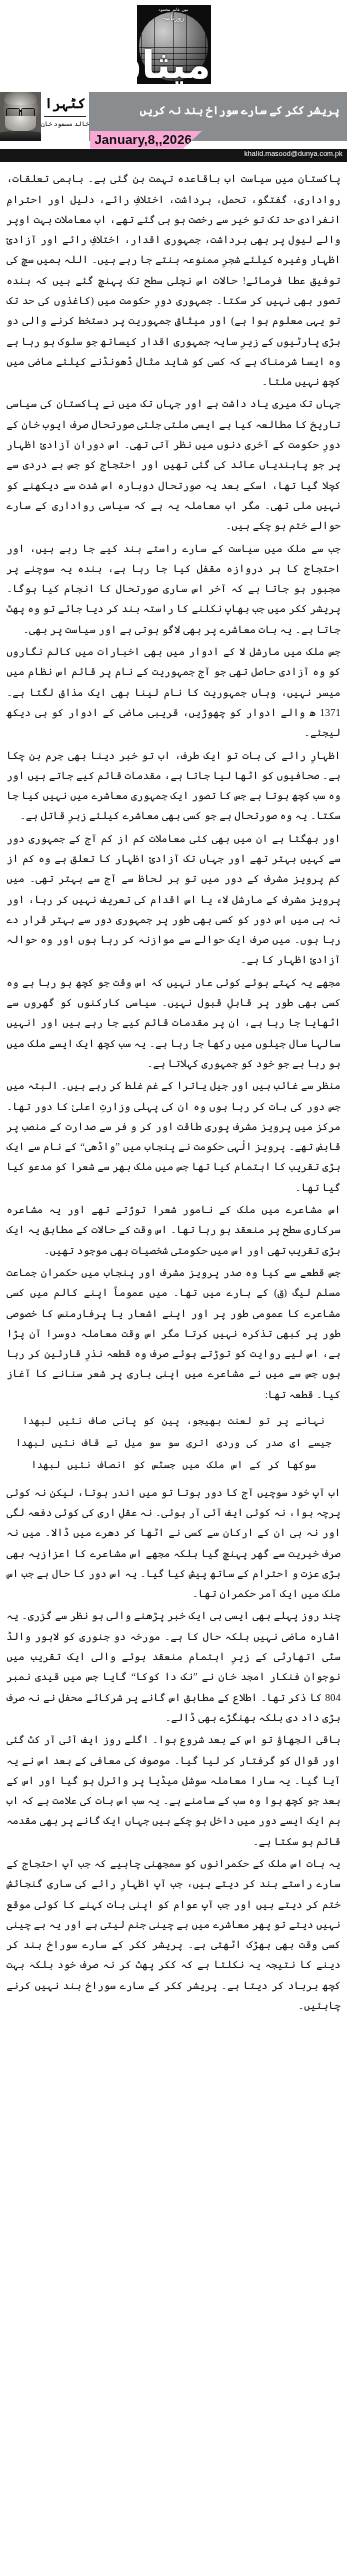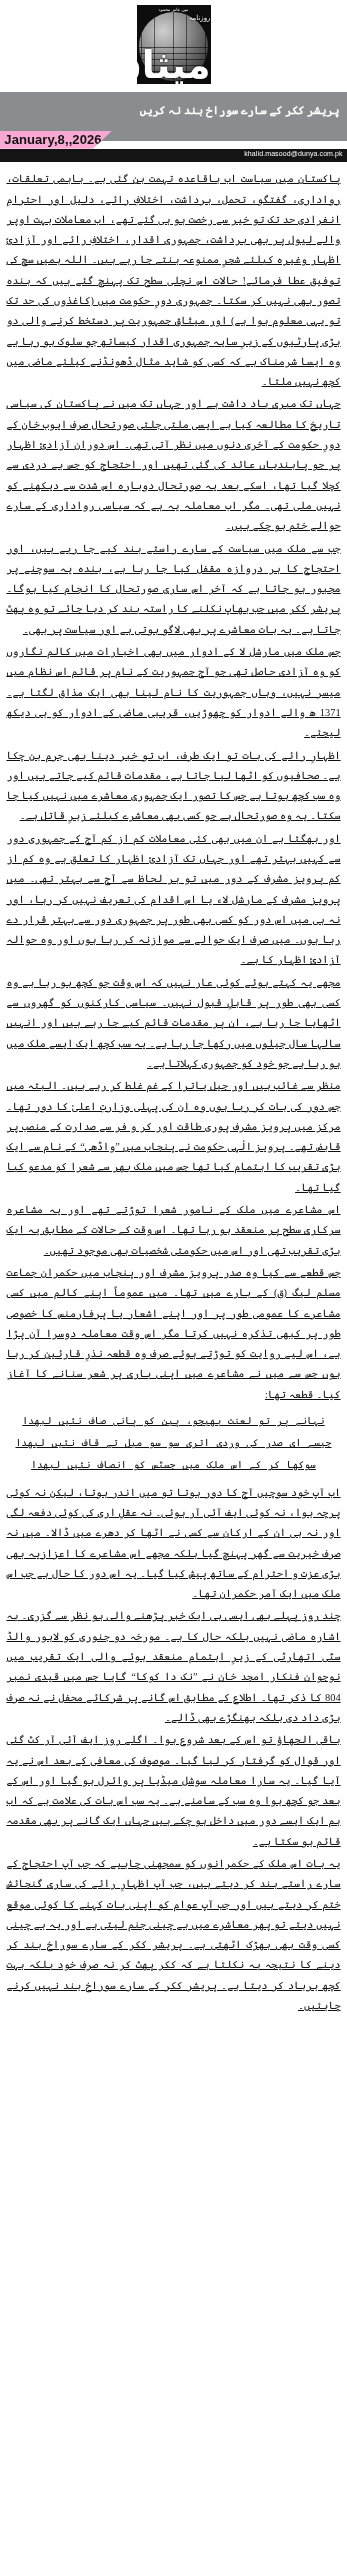--- a/index.html
+++ b/index.html
@@ -73,21 +73,21 @@
     font-family: "DejaVu Sans", sans-serif;
     font-weight: 700;
     text-shadow: 0 0 2.1px rgba(0,0,0,.85);
     letter-spacing: -1.1px;
   }
   .logo-sub {
     position: absolute;
     top: 8.5px;
     left: 0;
     right: 0;
-    text-align: right;
+    text-align: center;
     color: #ffffff;
     font-size: 7px;
     font-family: "DejaVu Sans", sans-serif;
     text-shadow: 0 0 1.6px rgba(0,0,0,.9);
   }
   .logo-tag {
     position: absolute;
     top: 2.1px;
     left: 0;
     right: 0;
@@ -247,21 +247,20 @@
     font-size: 7px;
     direction: ltr;
     letter-spacing: 0.1px;
   }
 
   
   .article {
     padding: 7.5px 6.4px 0 6.4px;
     box-sizing: border-box;
     width: 347px;
-    text-decoration: underline;
   }
   .para {
     direction: rtl;
     text-align: justify;
     text-align-last: right;
     font-family: "Liberation Serif", "DejaVu Serif", serif;
     font-size: 10.4px;
     line-height: 1.95;
     color: #161616;
     margin: 0 0 2.1px 0;
@@ -294,20 +293,38 @@
   </div>
 </div>
 
 <div class="title-band">
 
   <div class="headline-cell">
     <div class="headline">پریشر ککر کے سارے سوراخ بند نہ کریں</div>
     <div class="date-tab">January,8,,2026</div>
   </div>
 
+  <div class="byline-cell">
+    <div class="byline-texts">
+      <div class="column-title">کٹہرا</div>
+      <div class="byline-rule"></div>
+      <div class="author-name">خالد مسعود خان</div>
+    </div>
+    <div class="author-photo">
+      <div class="face"></div>
+      <div class="hair"></div>
+      <div class="glasses">
+        <i class="l"></i>
+        <b></b>
+        <i class="r"></i>
+      </div>
+      <div class="beard"></div>
+      <div class="shoulders"></div>
+    </div>
+  </div>
 </div>
 
 <div class="black-rule">
   <span class="email">khalid.masood@dunya.com.pk</span>
 </div>
 
 <div class="article">
 
   <p class="para">پاکستان میں سیاست اب باقاعدہ تہمت بن گئی ہے۔ باہمی تعلقات، رواداری، گفتگو، تحمل، برداشت، اختلافِ رائے، دلیل اور احترامِ انفرادی حد تک تو خیر سے رخصت ہو ہی گئے تھے، اب معاملات بہت اوپر والے لیول پر بھی برداشت، جمہوری اقدار، اختلافِ رائے اور آزادیٔ اظہار وغیرہ کیلئے شجرِ ممنوعہ بنتے جا رہے ہیں۔ اللہ ہمیں سچ کی توفیق عطا فرمائے! حالات اس نچلی سطح تک پہنچ گئے ہیں کہ بندہ تصور بھی نہیں کر سکتا۔ جمہوری دورِ حکومت میں (کاغذوں کی حد تک تو یہی معلوم ہوا ہے) اور میثاقِ جمہوریت پر دستخط کرنے والی دو بڑی پارٹیوں کے زیرِ سایہ جمہوری اقدار کیساتھ جو سلوک ہو رہا ہے وہ ایسا شرمناک ہے کہ کسی کو شاید مثال ڈھونڈنے کیلئے ماضی میں کچھ نہیں ملتا۔</p>
   <p class="para">جہاں تک میری یاد داشت ہے اور جہاں تک میں نے پاکستان کی سیاسی تاریخ کا مطالعہ کیا ہے ایسی ملتی جلتی صورتحال صرف ایوب خان کے دورِ حکومت کے آخری دنوں میں نظر آتی تھی۔ اس دوران آزادیٔ اظہار پر جو پابندیاں عائد کی گئی تھیں اور احتجاج کو جس بے دردی سے کچلا گیا تھا، اسکے بعد یہ صورتحال دوبارہ اس شدت سے دیکھنے کو نہیں ملی تھی۔ مگر اب معاملہ یہ ہے کہ سیاسی رواداری کے سارے حوالے ختم ہو چکے ہیں۔</p>

